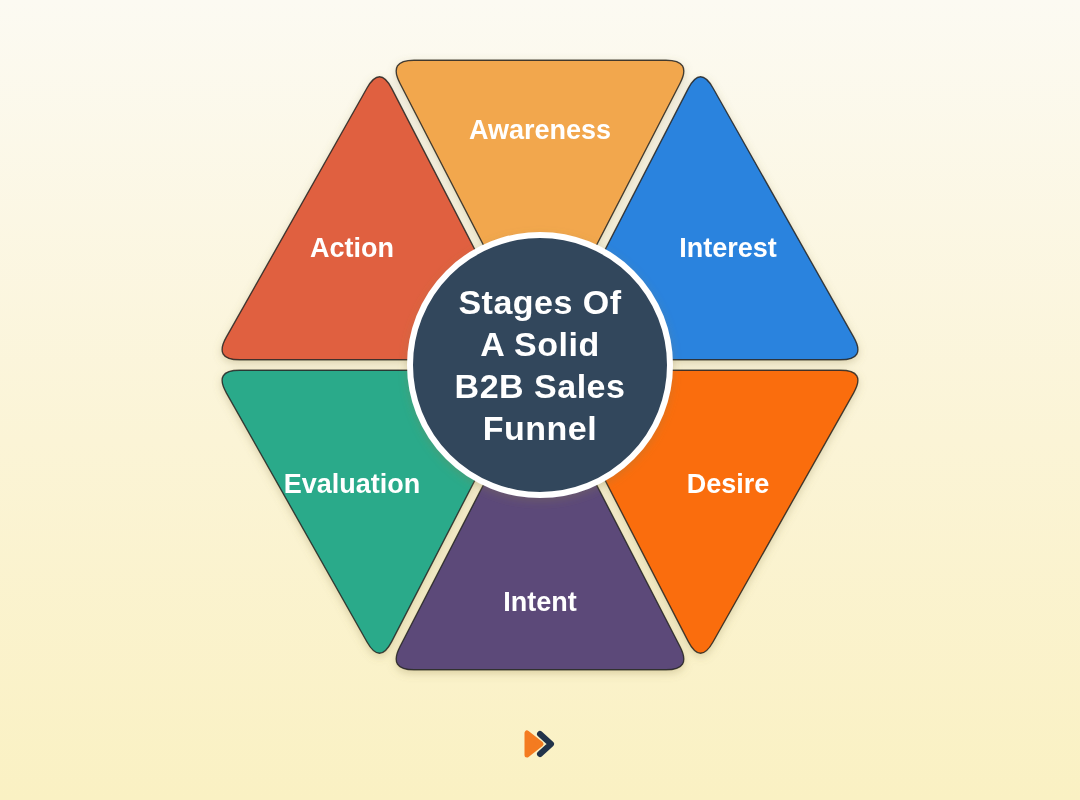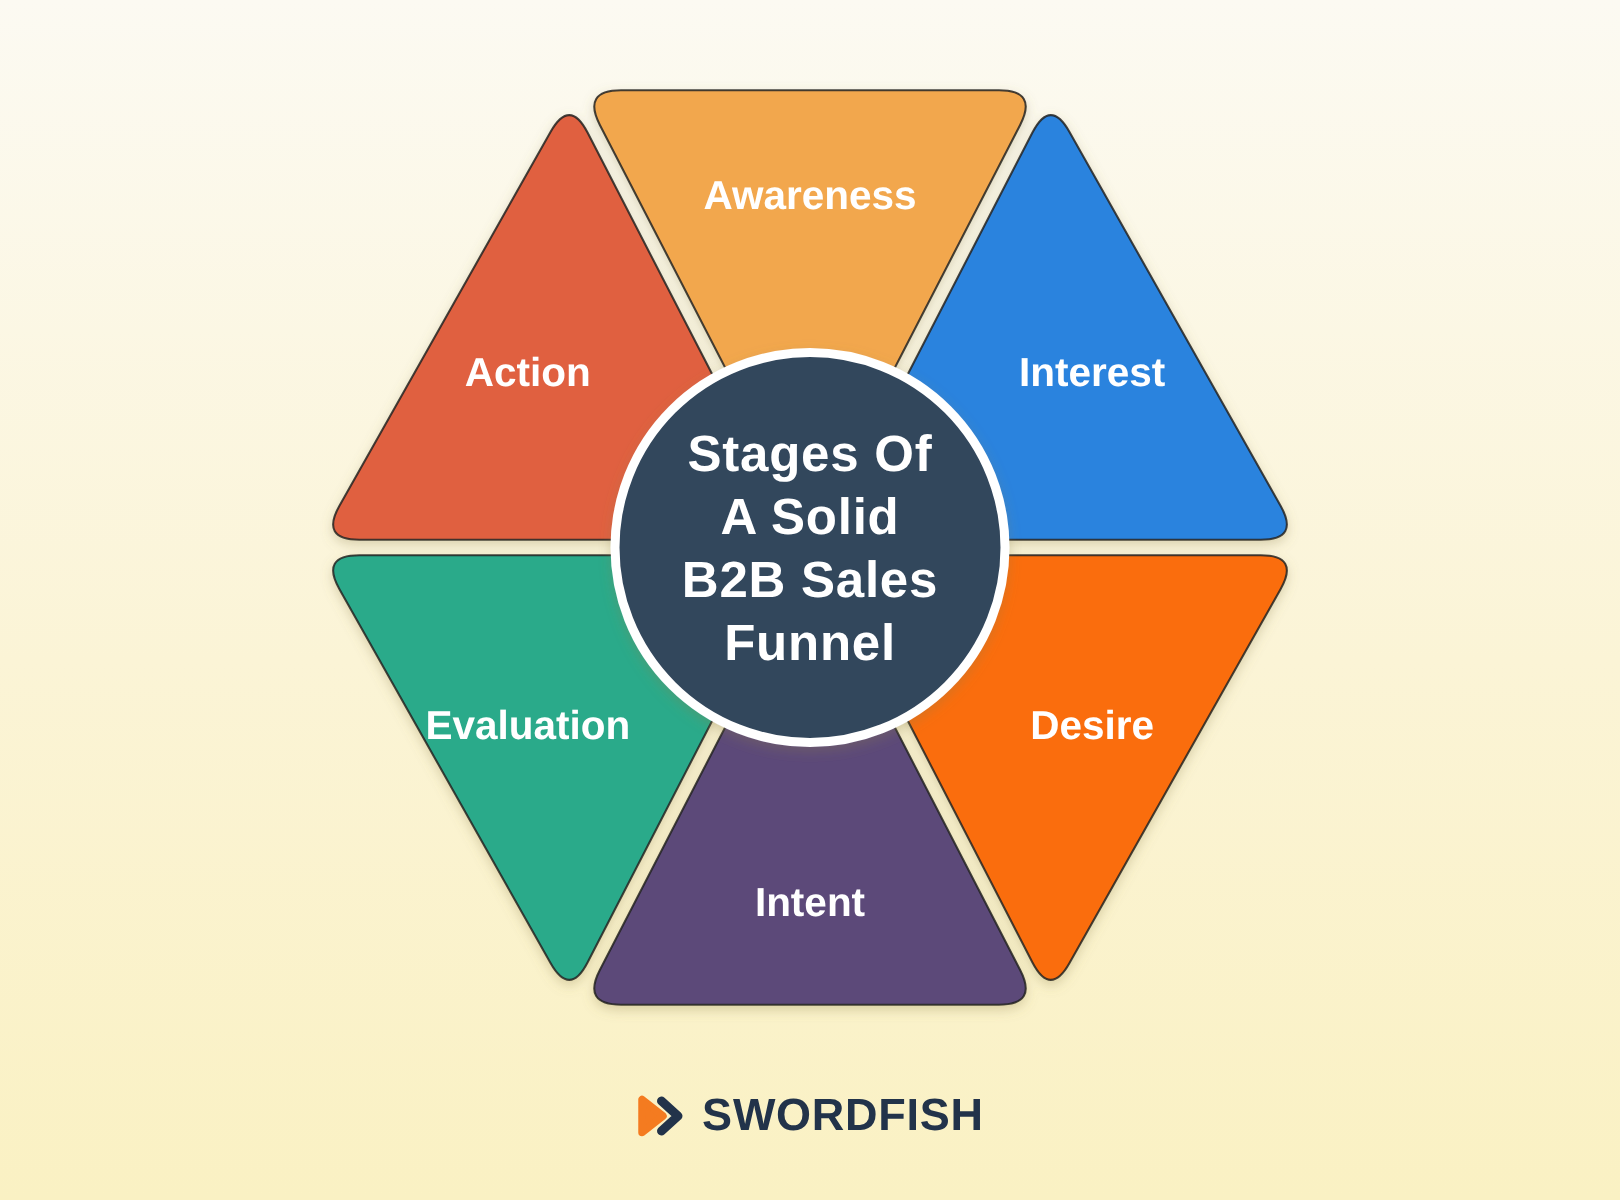--- a/index.html
+++ b/index.html
@@ -62,16 +62,15 @@
       <text class="center-line" x="540" y="398">B2B Sales</text>
       <text class="center-line" x="540" y="440">Funnel</text>
     </g>
   </svg>
 
   <div class="logo">
     <svg width="34" height="30" viewBox="0 0 34 30">
       <path d="M4 4 L4 26 L18 15 Z" fill="#F47B20" stroke="#F47B20" stroke-width="5" stroke-linejoin="round"></path>
       <path d="M17 5 L28 15 L17 25" fill="none" stroke="#22334A" stroke-width="6" stroke-linecap="round" stroke-linejoin="round"></path>
     </svg>
-    <span class="logo-text" style="color: rgb(34, 51, 74);">SWORDFISH</span>
   </div>
 
 </div>
 
 </body></html>

